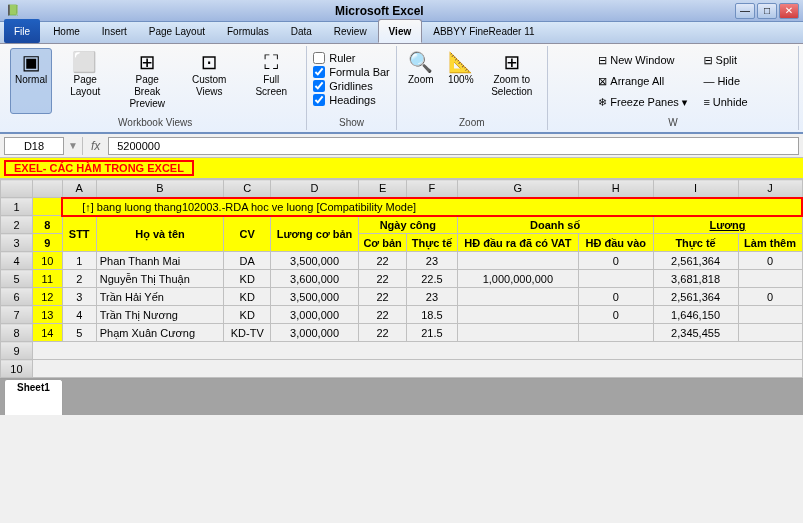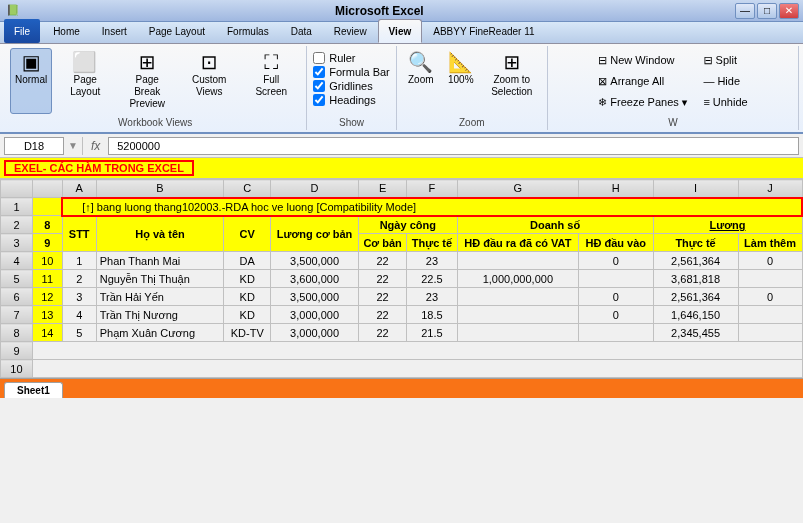--- a/index.html
+++ b/index.html
@@ -243,24 +243,23 @@
 
     .main-content {
       display: flex;
       flex-direction: column;
       flex: 1;
       overflow: hidden;
     }
 
     
     .sheet-tabs {
-      background: #f97316;
-      height: 20px;
-      display: flex;
-      align-items: flex-end;
+      background: #a3a3a3;
+      height: 37px;
+      display: flex;
       border-top: 1px solid #a0a0a0;
       padding-left: 4px;
     }
     .sheet-tab {
       background: #e8e8e8;
       border: 1px solid #a0a0a0;
       border-bottom: none;
       padding: 2px 12px;
       font-size: 10px;
       cursor: pointer;

